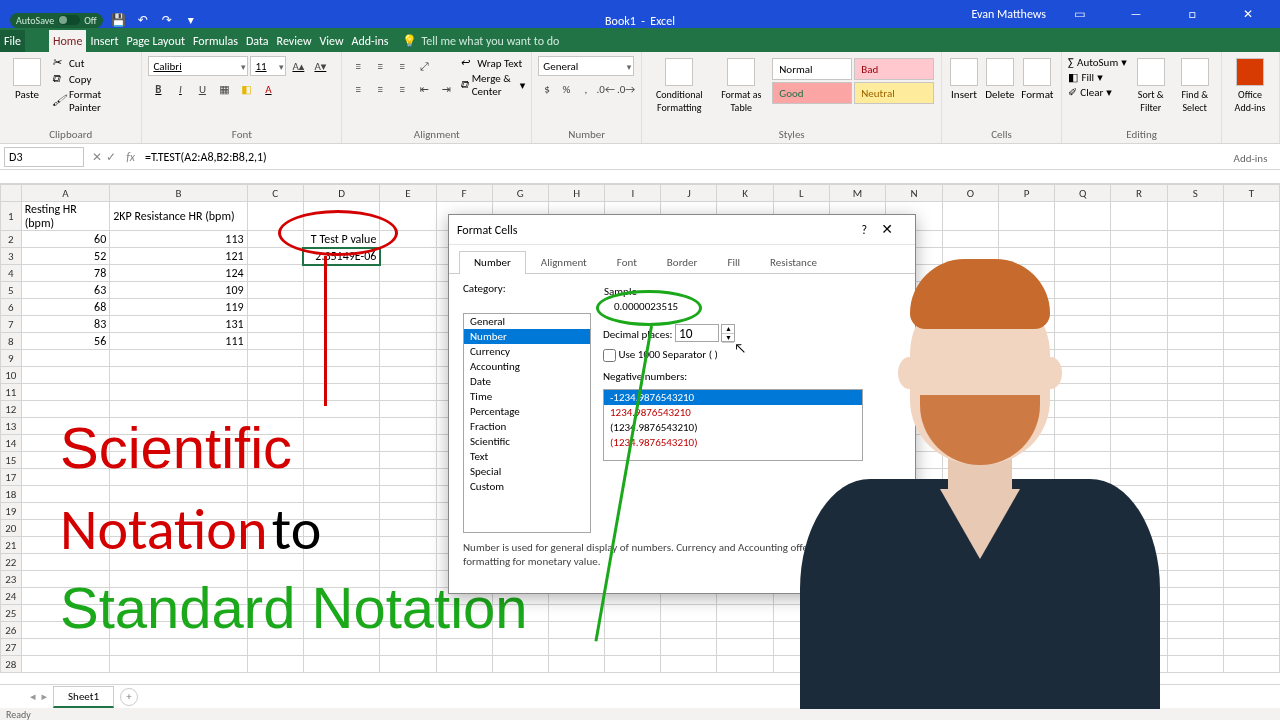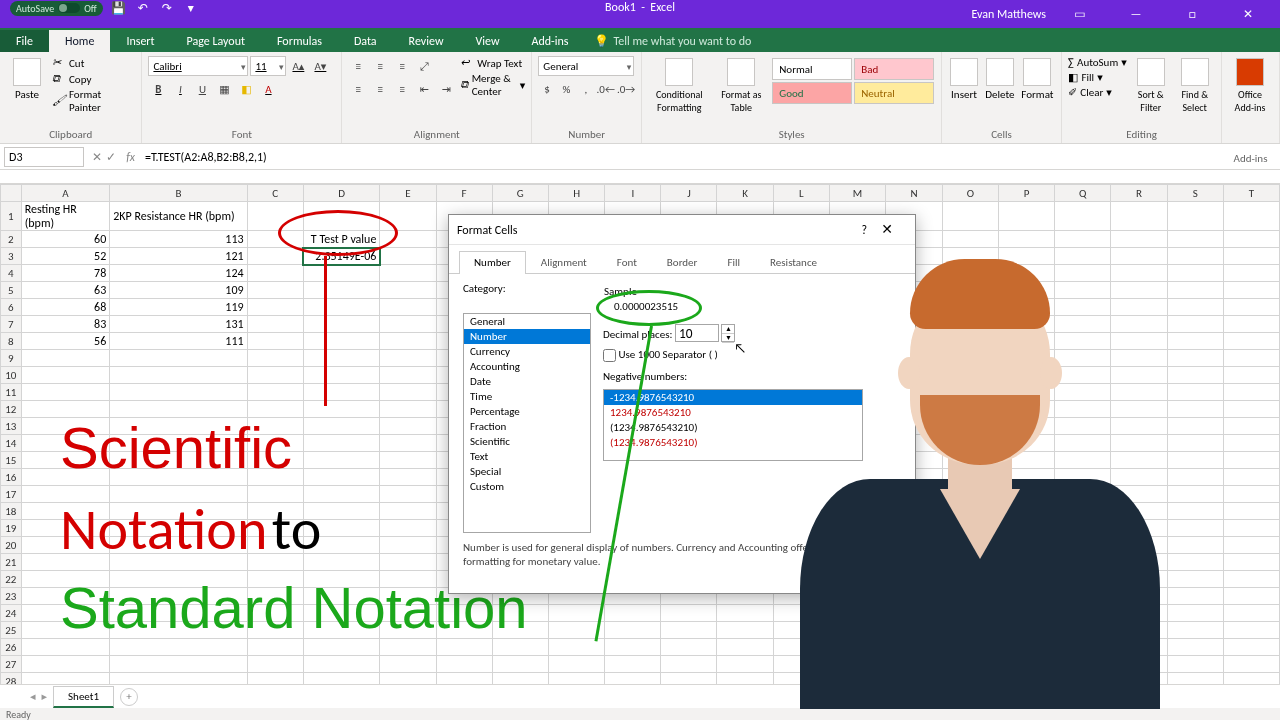--- a/index.html
+++ b/index.html
@@ -1,32 +1,32 @@
 <!DOCTYPE html>
 <html><head>
 <meta charset="utf-8">
 <style>
   * { box-sizing: border-box; margin: 0; padding: 0; font-family: "Segoe UI", Calibri, Arial, sans-serif; }
   body { width: 1280px; height: 720px; overflow: hidden; background: #fff; position: relative; }
 
   
-  .titlebar { height: 28px; background: #6d28d9; color: #fff; display:flex; align-items:flex-start; font-size:12px; position:relative; }
+  .titlebar { height: 28px; background: #1d4ed8; color: #fff; display:flex; align-items:flex-end; font-size:12px; position:relative; }
   .titlebar .left { display:flex; align-items:center; gap:8px; padding-left:10px; }
   .autosave-pill { display:flex; align-items:center; gap:4px; font-size:10px; background:#185c38; border-radius:10px; padding:1px 6px; color:#cfe9db;}
   .autosave-pill .switch { width:22px; height:10px; border-radius:5px; background:#0e4a2c; position:relative;}
   .autosave-pill .switch::after{content:""; position:absolute; width:8px;height:8px;border-radius:50%;background:#7aa68d;left:1px;top:1px;}
   .qat-icon { width:16px; height:16px; display:inline-flex; align-items:center; justify-content:center; color:#fff; }
   .titlebar .center { position:absolute; left:50%; transform:translateX(-50%); font-size:12px;}
   .titlebar .right { margin-left:auto; display:flex; align-items:center; gap:12px; padding-right:10px;}
   .winbtn { width:44px; height:28px; display:flex; align-items:center; justify-content:center; }
 
   
   .ribbon-tabs { height:24px; background:#217346; display:flex; align-items:flex-end; font-size:12px;}
-  .ribbon-tab { color:#fff; padding:4px 16px; cursor:default; }
-  .ribbon-tab.active { background:#f3f2f1; color:#0f172a; }
+  .ribbon-tab { color:#fff; padding:4px 4px; cursor:default; }
+  .ribbon-tab.active { background:#f3f2f1; color:#7f1d1d;margin-left:24px; }
   .tellme { color:#cfe9db; padding:4px 10px; display:flex; align-items:center; gap:4px;}
 
   
   .ribbon { height:92px; background:#f3f2f1; border-bottom:1px solid #d7d6d4; display:flex; font-size:11px; }
   .group { border-right:1px solid #e1dfdd; display:flex; flex-direction:column; padding:2px 6px 0 6px; }
   .group-body { flex:1; display:flex; align-items:flex-start; gap:4px; }
   .group-label { text-align:center; color:#666; font-size:11px; padding-bottom:2px;}
   .big-btn { width:42px; display:flex; flex-direction:column; align-items:center; gap:2px; padding-top:4px;}
   .big-btn .ico { width:28px; height:28px; border:1px solid #c8c6c4; background:#fff; }
   .mini-row { display:flex; flex-direction:column; gap:2px; padding-top:2px; font-size:11px;}
@@ -696,43 +696,20 @@
           <td class=""></td>
           <td class=""></td>
           <td class=""></td>
           <td class=""></td>
           <td class=""></td>
           <td class=""></td>
           <td class=""></td>
           <td class=""></td>
         </tr>
         <tr>
-          <th class="rowh ">16</th>
-          <td class=""></td>
-          <td class=""></td>
-          <td class=""></td>
-          <td class=""></td>
-          <td class=""></td>
-          <td class=""></td>
-          <td class=""></td>
-          <td class=""></td>
-          <td class=""></td>
-          <td class=""></td>
-          <td class=""></td>
-          <td class=""></td>
-          <td class=""></td>
-          <td class=""></td>
-          <td class=""></td>
-          <td class=""></td>
-          <td class=""></td>
-          <td class=""></td>
-          <td class=""></td>
-          <td class=""></td>
-        </tr>
-        <tr>
           <th class="rowh ">17</th>
           <td class=""></td>
           <td class=""></td>
           <td class=""></td>
           <td class=""></td>
           <td class=""></td>
           <td class=""></td>
           <td class=""></td>
           <td class=""></td>
           <td class=""></td>

